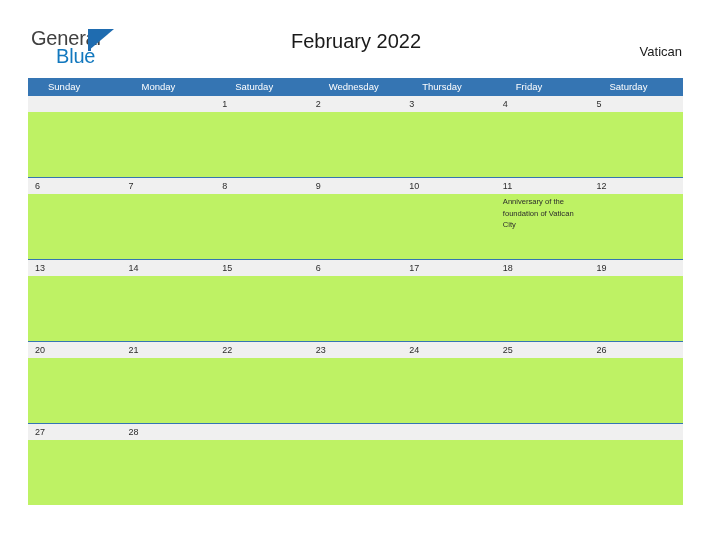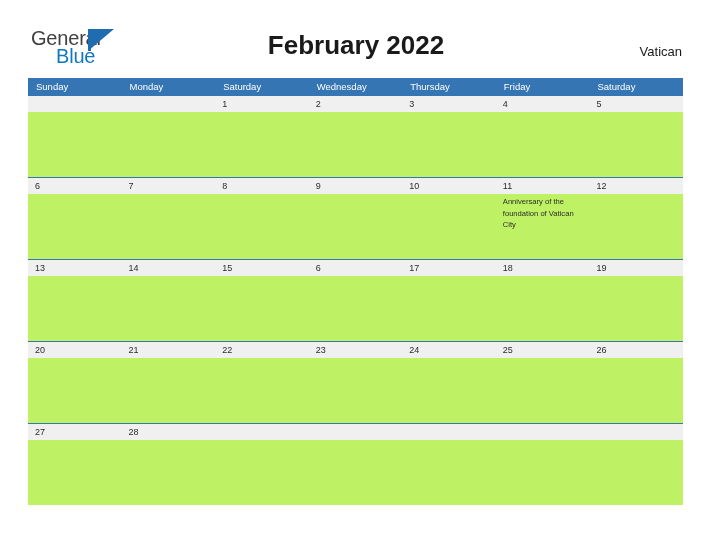--- a/index.html
+++ b/index.html
@@ -67,25 +67,24 @@
     height: 22px;
     background: #1f6cb0;
   }
 
   .cal-title {
     position: absolute;
     left: 0;
     top: 30px;
     width: 712px;
     text-align: center;
-    font-size: 26px;
+    font-size: 20px;
     color: #1a1a1a;
     font-family: "Liberation Sans Narrow", "Liberation Sans", sans-serif;
     letter-spacing: 0px;
-    font-weight: bold;
   }
 
   .cal-region {
     position: absolute;
     right: 30px;
     top: 44px;
     font-size: 13px;
     color: #1a1a1a;
     white-space: nowrap;
     text-align: right;
@@ -101,21 +100,21 @@
 
   .dow-row {
     display: flex;
     width: 655px;
     height: 18px;
     background: #3575b3;
   }
   .dow-cell {
     width: 93.571px;
     box-sizing: border-box;
-    padding-left: 8px;
+    padding-left: 20px;
     color: #ffffff;
     font-size: 9.5px;
     line-height: 18px;
     white-space: nowrap;
     overflow: hidden;
   }
 
   .week-row {
     width: 655px;
     position: relative;

